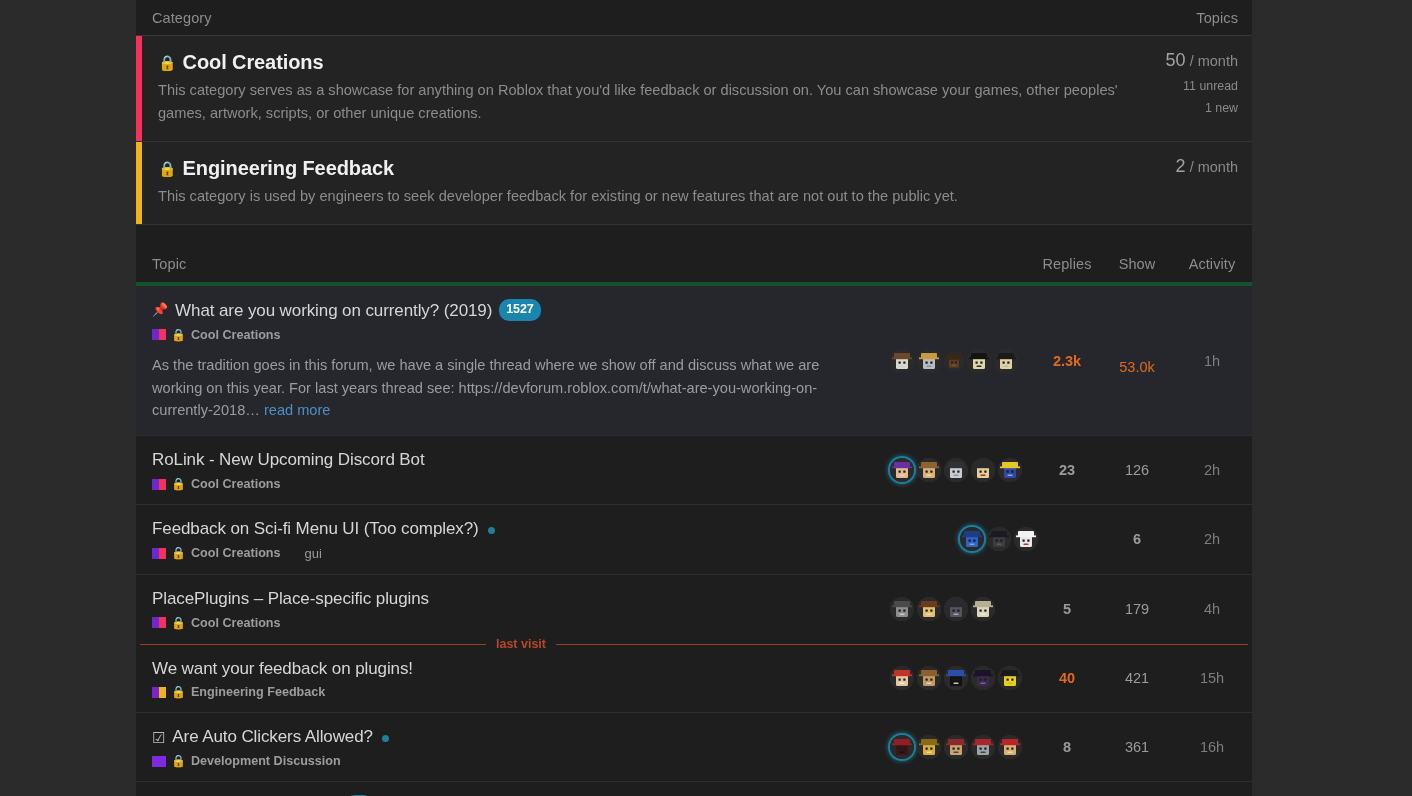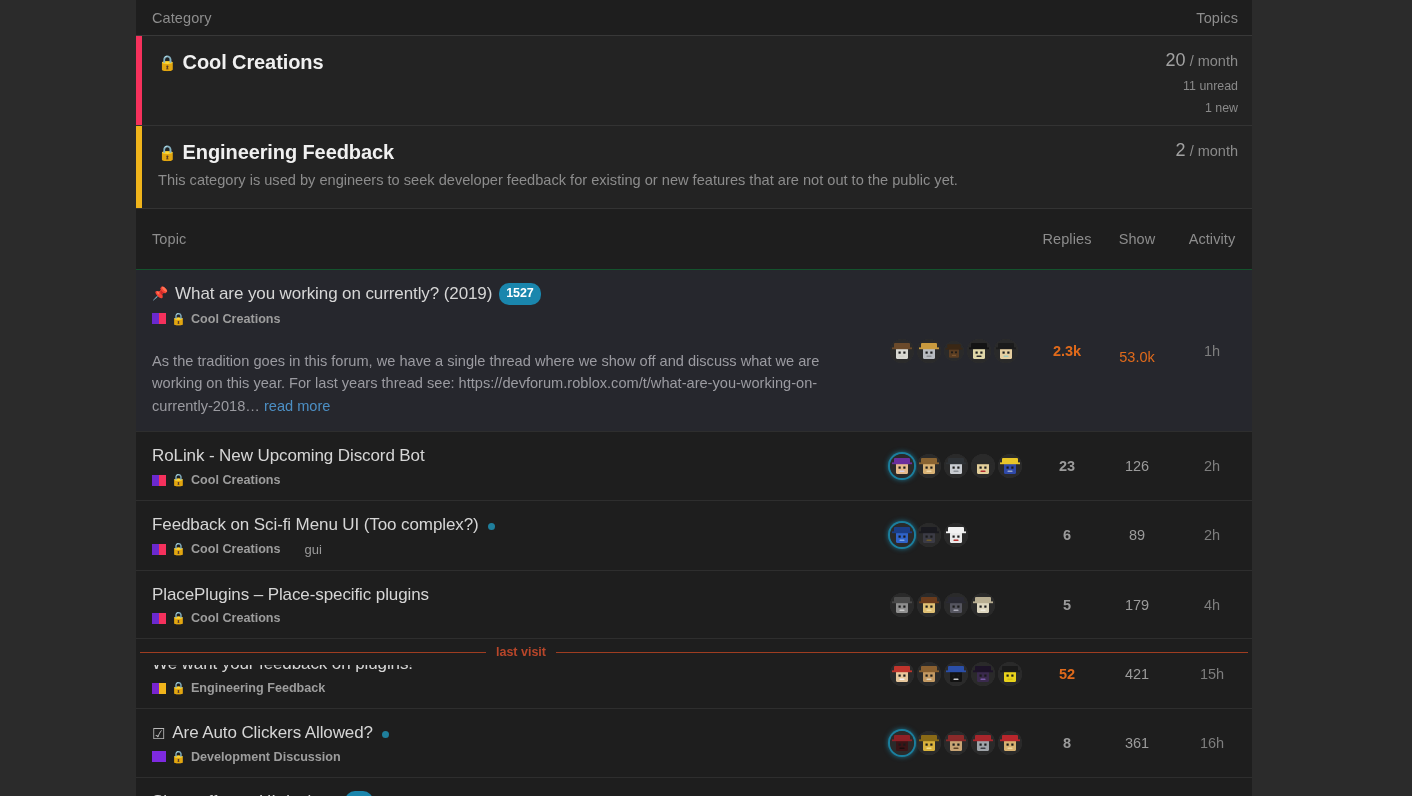--- a/index.html
+++ b/index.html
@@ -107,24 +107,24 @@
   .cat-stats .unread,
   .cat-stats .newcnt {
     font-size: 12.4px;
     font-weight: normal;
     color: #8a8a8a;
     margin-top: 8px;
   }
 
   .topic-head {
     display: flex;
-    align-items: flex-start;
+    align-items: center;
     height: 40px;
     padding: 0 0 0 16px;
-    border-bottom: 1px solid #14532d;
+    border-bottom: 4px solid #14532d;
     margin-top: 21px;
   }
   .topic-head .th-topic { flex: 1 1 auto; }
   .th-num {
     flex: 0 0 70px;
     text-align: center;
   }
   .th-act {
     flex: 0 0 80px;
     text-align: center;
@@ -212,21 +212,21 @@
     top: 0px;
   }
   .tr-meta .tag {
     font-weight: 400;
     color: #9a9a9a;
     margin-left: 19px;
     font-size: 13px;
   }
 
   .tr-excerpt {
-    margin-top: 24px;
+    margin-top: 12px;
     font-size: 14.6px;
     color: #9b9ba1;
     line-height: 1.57;
     max-width: 700px;
   }
   .tr-excerpt a {
     color: #4c8fc4;
     text-decoration: none;
   }
 
@@ -270,21 +270,21 @@
     align-items: center;
     justify-content: center;
     font-size: 14.5px;
     color: #7d7d7d;
     text-align: right;
   }
 
   
   .lastvisit {
     display: flex;
-    align-items: flex-start;
+    align-items: center;
     gap: 9px;
     padding: 0;
     height: 1px;
     position: relative;
   }
   .lv-wrap {
     display: flex;
     align-items: center;
     width: 100%;
     padding: 0 4px 0 4px;
@@ -321,23 +321,24 @@
     </div>
 
     <div id="category-rows">
         <div class="cat-row">
           <div class="stripe" style="background:#f5315c"></div>
           <div class="cat-body">
             <div class="cat-title">
               <span class="lock">🔒</span>
               <span>Cool Creations</span>
             </div>
+            <div class="cat-desc">This category serves as a showcase for anything on Roblox that you'd like feedback or discussion on. You can showcase your games, other peoples' games, artwork, scripts, or other unique creations.</div>
           </div>
           <div class="cat-stats">
-            <div class="per"><b>20</b> / month</div>
+            <div class="per"><b>50</b> / month</div>
             <div class="unread">11 unread</div>
             <div class="newcnt">1 new</div>
           </div>
         </div>
         <div class="cat-row">
           <div class="stripe" style="background:#f0b41b"></div>
           <div class="cat-body">
             <div class="cat-title">
               <span class="lock">🔒</span>
               <span>Engineering Feedback</span>
@@ -565,21 +566,20 @@
                 <rect x="6" y="9" width="12" height="11" rx="1.5" fill="#e9e9e9"></rect>
                 <rect x="4" y="4" width="16" height="6" rx="1" fill="#f2f2f2"></rect>
                 <rect x="2" y="8.4" width="20" height="1.8" fill="#f2f2f2"></rect>
                 <rect x="8.5" y="12.5" width="2.2" height="2.2" fill="#1a1a1a"></rect>
                 <rect x="13.3" y="12.5" width="2.2" height="2.2" fill="#1a1a1a"></rect>
                 <rect x="9.5" y="16.4" width="5" height="1.6" rx="0.6" fill="#b8322f"></rect>
               </svg>
             </span>
           </div>
           <div class="tr-num replies">6</div>
-          <div class="tr-num">89</div>
           <div class="tr-act">2h</div>
         </div>
         <div class="topic-row">
           <div class="tr-main">
             <div class="tr-title">
               <span class="ttext">PlacePlugins – Place-specific plugins</span>
             </div>
             <div class="tr-meta">
               <span class="swatch">
                 <i style="background:#6b29cf"></i>
@@ -710,21 +710,21 @@
                 <rect x="0" y="0" width="24" height="24" fill="#2a2a2a"></rect>
                 <rect x="6" y="9" width="12" height="11" rx="1.5" fill="#e8d21b"></rect>
                 <rect x="4" y="4" width="16" height="6" rx="1" fill="#1a1a1a"></rect>
                 <rect x="2" y="8.4" width="20" height="1.8" fill="#1a1a1a"></rect>
                 <rect x="8.5" y="12.5" width="2.2" height="2.2" fill="#1a1a1a"></rect>
                 <rect x="13.3" y="12.5" width="2.2" height="2.2" fill="#1a1a1a"></rect>
                 <rect x="9.5" y="16.4" width="5" height="1.6" rx="0.6" fill="#d4bf14"></rect>
               </svg>
             </span>
           </div>
-          <div class="tr-num replies hot">52</div>
+          <div class="tr-num replies hot">40</div>
           <div class="tr-num">421</div>
           <div class="tr-act">15h</div>
         </div>
         <div class="topic-row">
           <div class="tr-main">
             <div class="tr-title">
               <span class="solved-icon">☑</span>
               <span class="ttext">Are Auto Clickers Allowed?</span>
               <span class="unread-dot"></span>
             </div>

